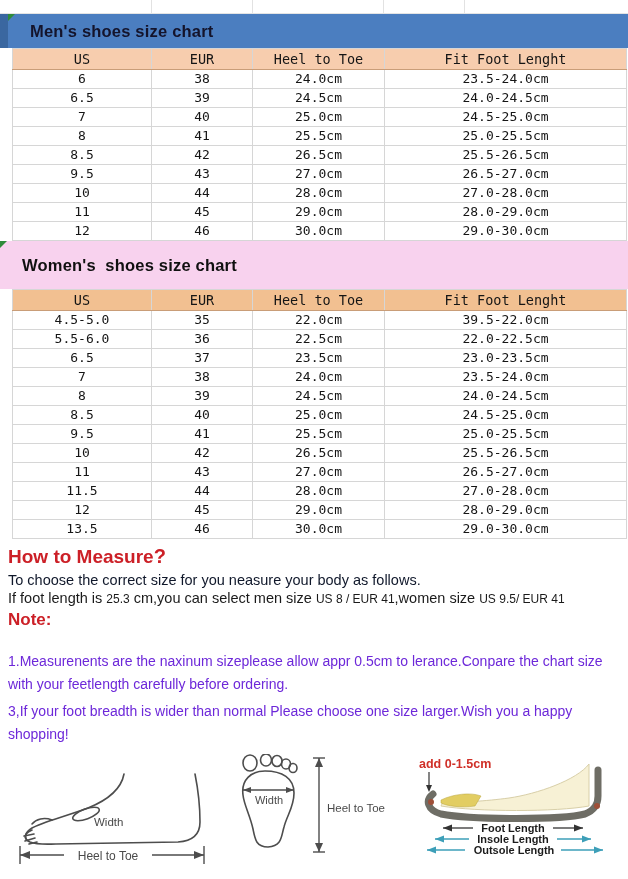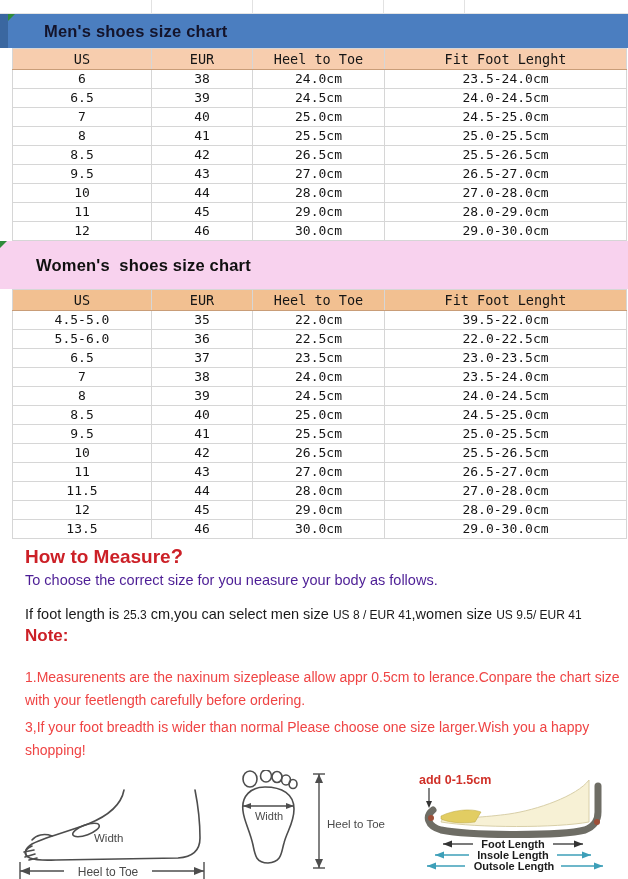--- a/index.html
+++ b/index.html
@@ -5,21 +5,21 @@
   html,body{margin:0;padding:0;}
   body{
     width:628px;height:879px;overflow:hidden;background:#ffffff;
     font-family:"Liberation Sans", sans-serif;color:#1b1b1b;position:relative;
   }
   
   .top-strip{height:13px;position:relative;border-bottom:1px solid #e4e4e4;}
   .grid-v{position:absolute;top:0;bottom:0;width:1px;background:#e2e2e2;}
 
   
-  .title-bar{height:34px;display:flex;align-items:center;padding-left:36px;
+  .title-bar{height:34px;display:flex;align-items:center;padding-left:22px;
     font-weight:bold;font-size:16.5px;letter-spacing:.2px;position:relative;white-space:pre;}
   .bar-blue{background:var(--men-header-bg,#4b7ec0);border-left:8px solid var(--men-header-edge,#3a67a0);color:#14142b;}
   .bar-pink{background:var(--women-header-bg,#f8d2ee);color:#101010;height:48px;}
   .corner-marker{position:absolute;top:0;left:0;width:0;height:0;
     border-top:7px solid #2f8b3a;border-right:7px solid transparent;}
 
   
   table.size-table{border-collapse:collapse;width:614px;margin-left:12px;
     font-family:"DejaVu Sans Mono", monospace;table-layout:fixed;padding-left:34px;}
   table.size-table col:nth-child(1){width:139px;}
@@ -27,28 +27,28 @@
   table.size-table col:nth-child(3){width:132px;}
   table.size-table col:nth-child(4){width:242px;}
   table.size-table th, table.size-table td{
     border:1px solid #d6d6d6;text-align:center;padding:0;color:#151515;
     font-weight:normal;font-size:13px;height:18px;line-height:18px;overflow:hidden;}
   table.size-table th{height:20px;font-size:13.5px;border-bottom:1.5px solid #c99d78;}
   .men-table th{background:var(--men-cols-bg,#f7cdae);}
   .women-table th{background:var(--women-cols-bg,#f2c091);}
 
   
-  .measure{padding:4px 8px 0 25px;}
+  .measure{padding:4px 8px 0 8px;}
   .measure-heading{font-size:19px;font-weight:bold;color:var(--accent-red,#cc2027);margin:2px 0 4px 0;}
   .measure-heading .qmark{font-size:20px;font-weight:900;}
-  .measure-intro{font-size:14.5px;margin:0 0 16px 0;color:#4c1d95;}
+  .measure-intro{font-size:14.5px;margin:0 0 0 0;color:#0f172a;}
   .measure-example{font-size:14.5px;margin:0 0 0 0;color:#1a1a1a;line-height:1.5;}
   .measure-example .big{font-size:12px;}
   .note-label{font-size:17px;font-weight:bold;color:var(--accent-red,#cc2027);margin:0 0 20px 0;}
-  .note-item{font-size:14px;line-height:1.68;margin:0 0 3px 0;color:#ef4444;max-width:616px;}
+  .note-item{font-size:14px;line-height:1.68;margin:0 0 3px 0;color:#6d28d9;max-width:616px;}
 
   
   .diagrams{display:flex;justify-content:space-between;align-items:flex-start;
     padding:4px 6px 0 6px;height:102px;}
   .diagrams svg{display:block;}
   .svg-side{margin-top:18px;}
   .svg-print{margin-top:0;}
   .svg-shoe{margin-top:2px;}
   .diag-label{font-family:"Liberation Sans", sans-serif;fill:#4a4a4a;}
   .diag-label-bold{font-family:"Liberation Sans", sans-serif;fill:#1c1c1c;font-weight:bold;}

